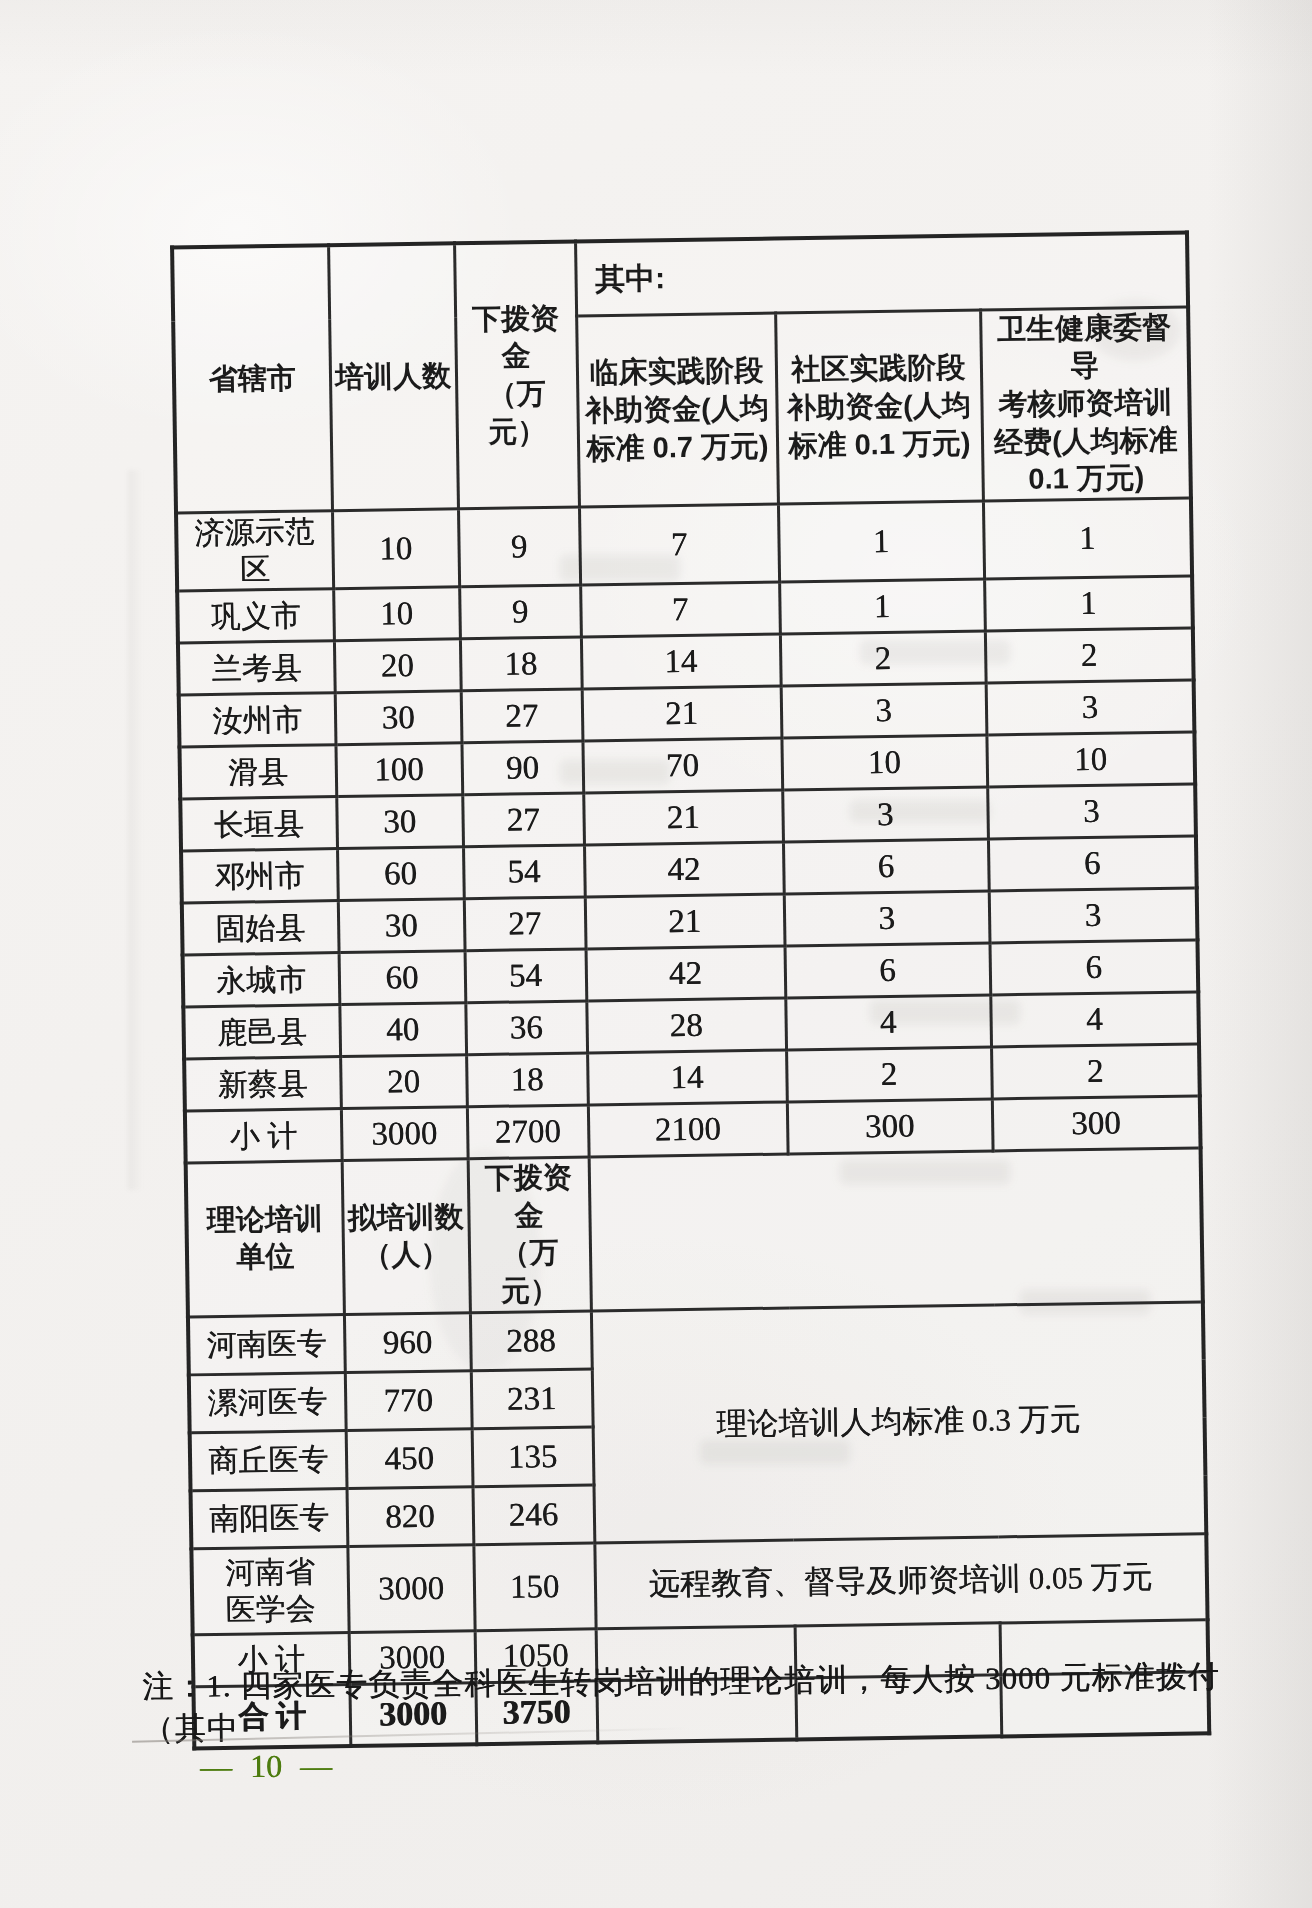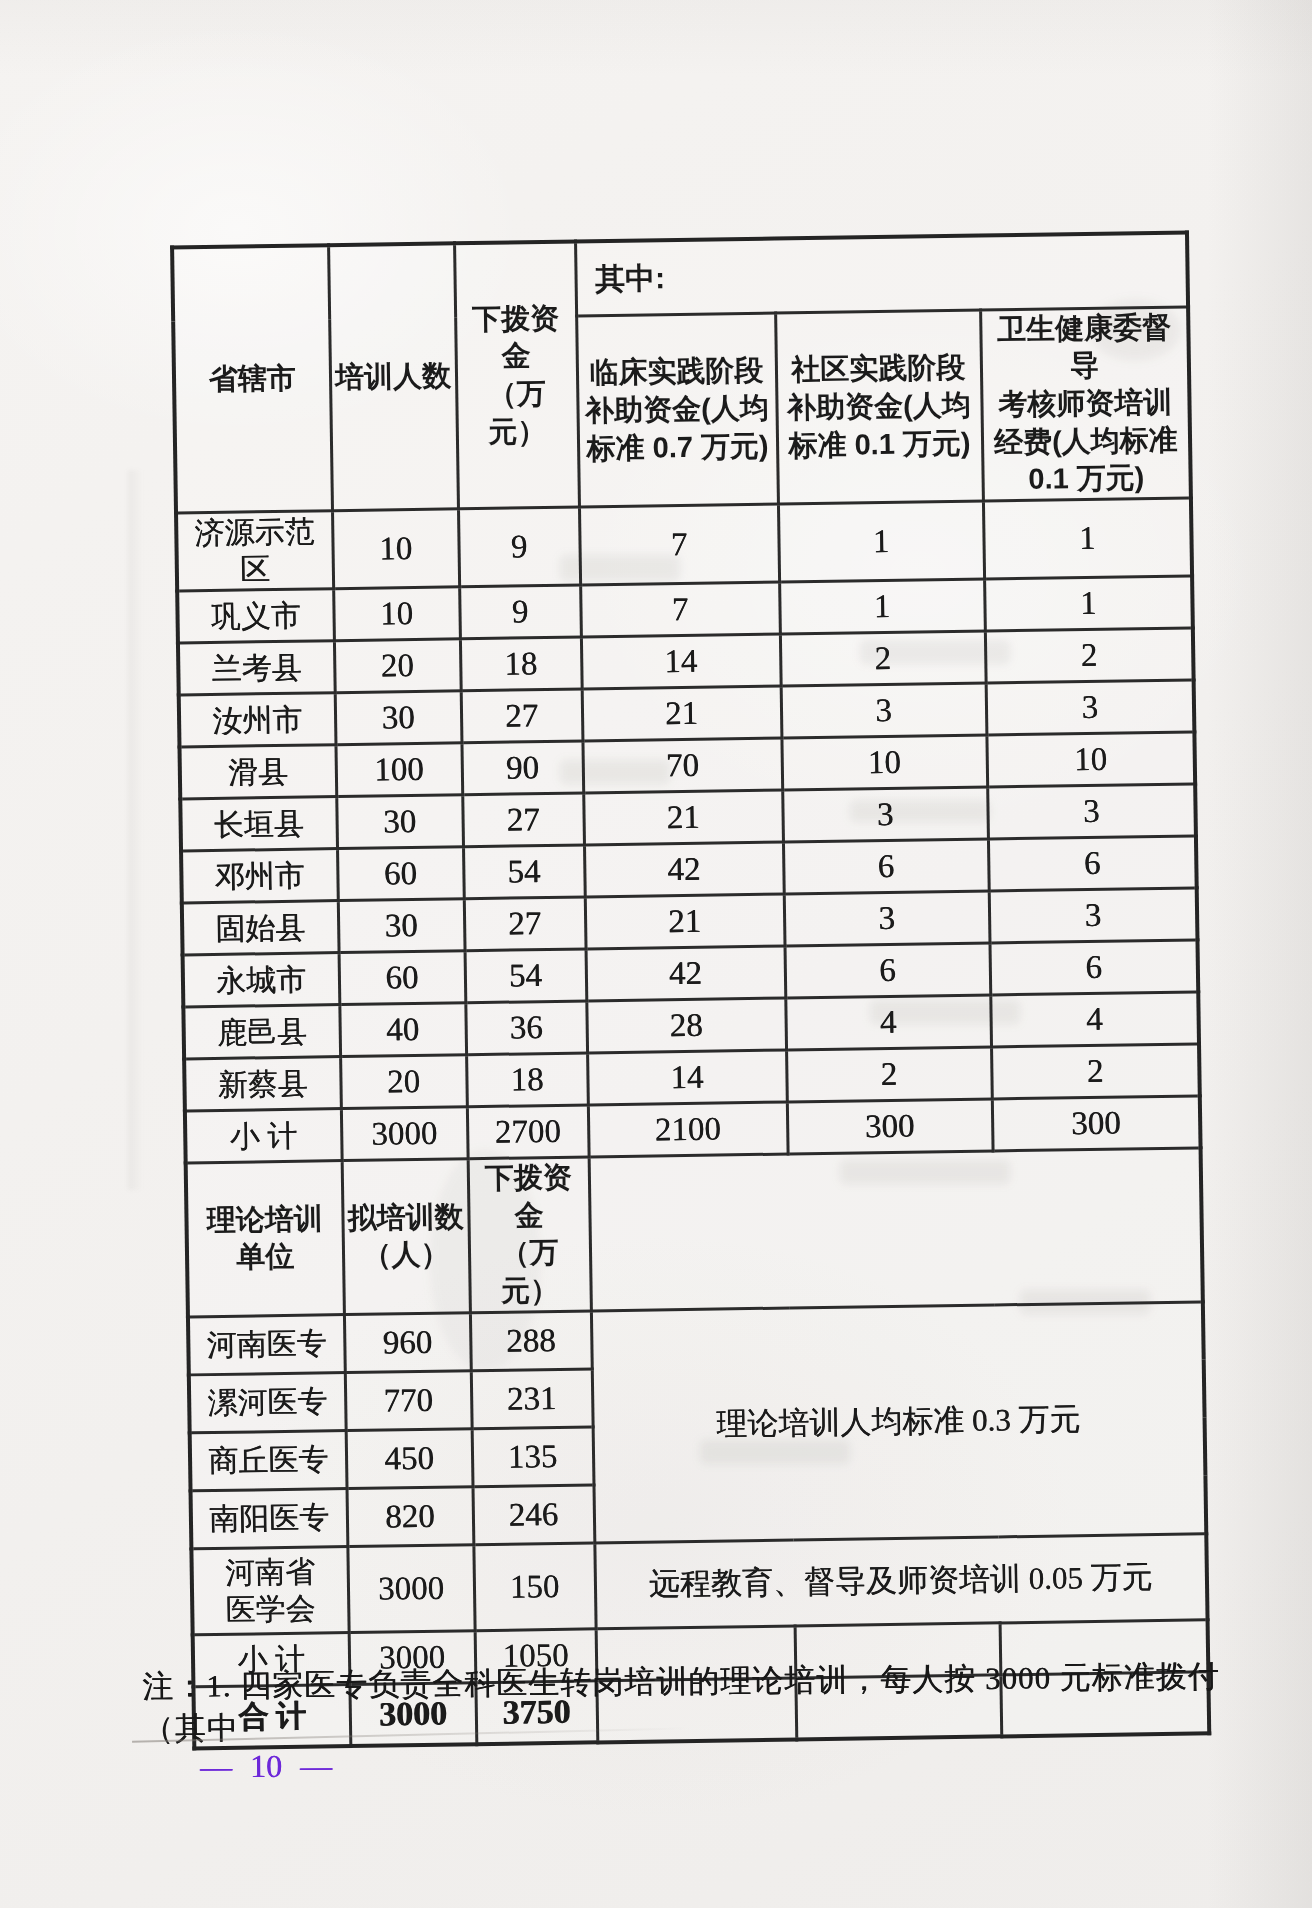--- a/index.html
+++ b/index.html
@@ -46,21 +46,21 @@
   tr.s2h{height:118px} tr.unit-row{height:58px} tr.society{height:86px}
   tr.sub2{height:52px} tr.total{height:62px}
   tr.total td{font-weight:700;text-shadow:.7px 0 0 currentColor;}
   tr.total .num{font-size:34px;}
 
   .note-line{position:absolute;left:142px;top:1666px;width:1080px;font-size:31px;
     font-family:"Liberation Serif","DejaVu Serif",serif;color:#181818;
     text-shadow:.5px 0 0 currentColor;letter-spacing:1px;transform:rotate(-.55deg);
     transform-origin:0 0;}
   .page-number{position:absolute;left:200px;top:1748px;font-size:32px;
-    font-family:"Liberation Serif","DejaVu Serif",serif;color:#6d28d9;
+    font-family:"Liberation Serif","DejaVu Serif",serif;color:#4d7c0f;
     text-shadow:.5px 0 0 currentColor;word-spacing:10px;transform:rotate(-.4deg);}
 </style>
 </head>
 <body>
 
 <div class="paper-texture"></div>
 <div class="fold-shadow"></div>
 
 <div class="ghost" style="left:560px;top:555px;width:120px;height:26px"></div>
 <div class="ghost" style="left:860px;top:640px;width:150px;height:24px"></div>

